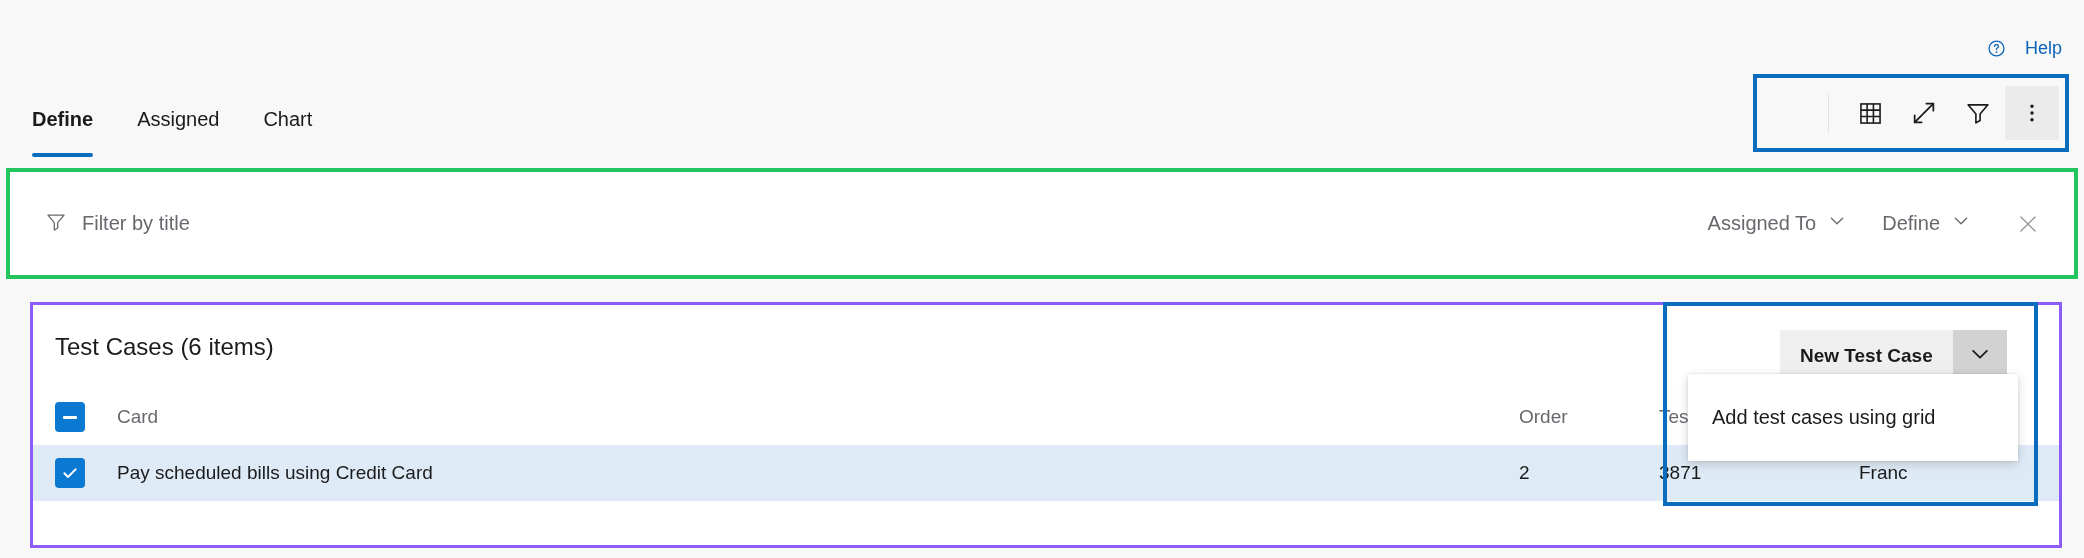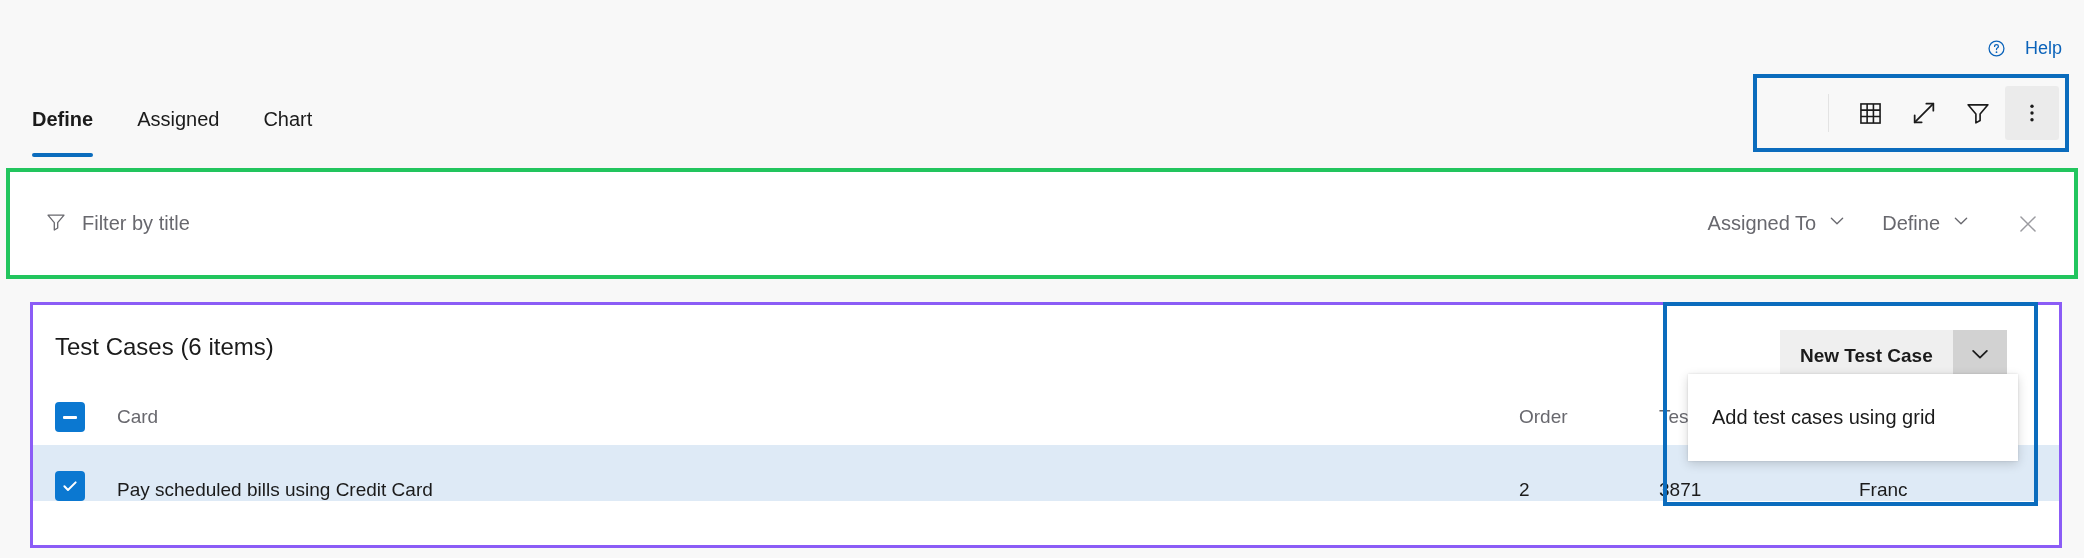--- a/index.html
+++ b/index.html
@@ -213,21 +213,20 @@
     align-items: center;
     height: 56px;
     padding-left: 22px;
   }
   .row.header { color: #68686e; font-size: 19px; }
   .row.data {
     background: #deeaf6;
     font-size: 19px;
     color: #1b1b1b;
     cursor: pointer;
-    align-items: flex-end;
   }
   .row.spacer { background: #ffffff; height: 40px; }
 
   .cell-check {
     flex: 0 0 62px;
     display: flex;
     align-items: center;
   }
   .cell-title { flex: 1 1 auto; min-width: 0; }
   .cell-order { flex: 0 0 140px; }

